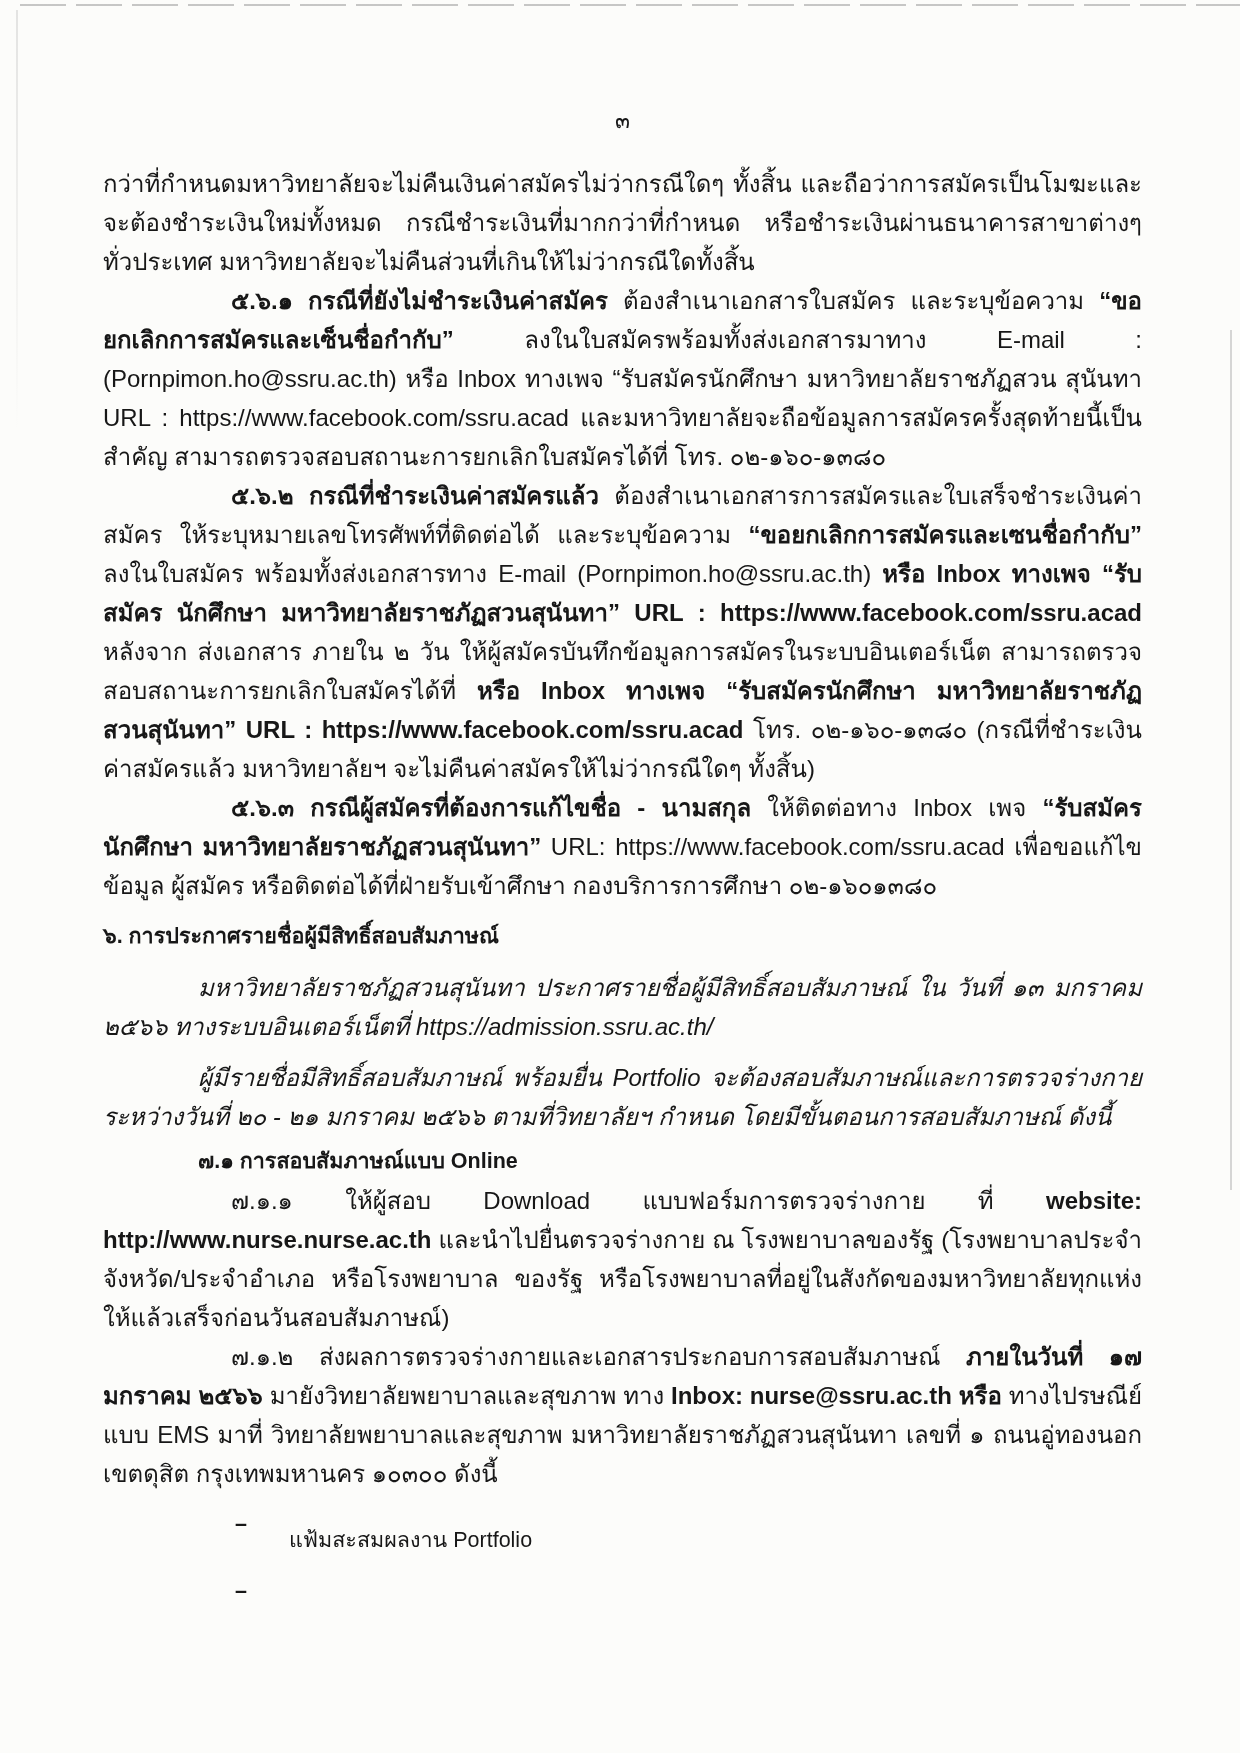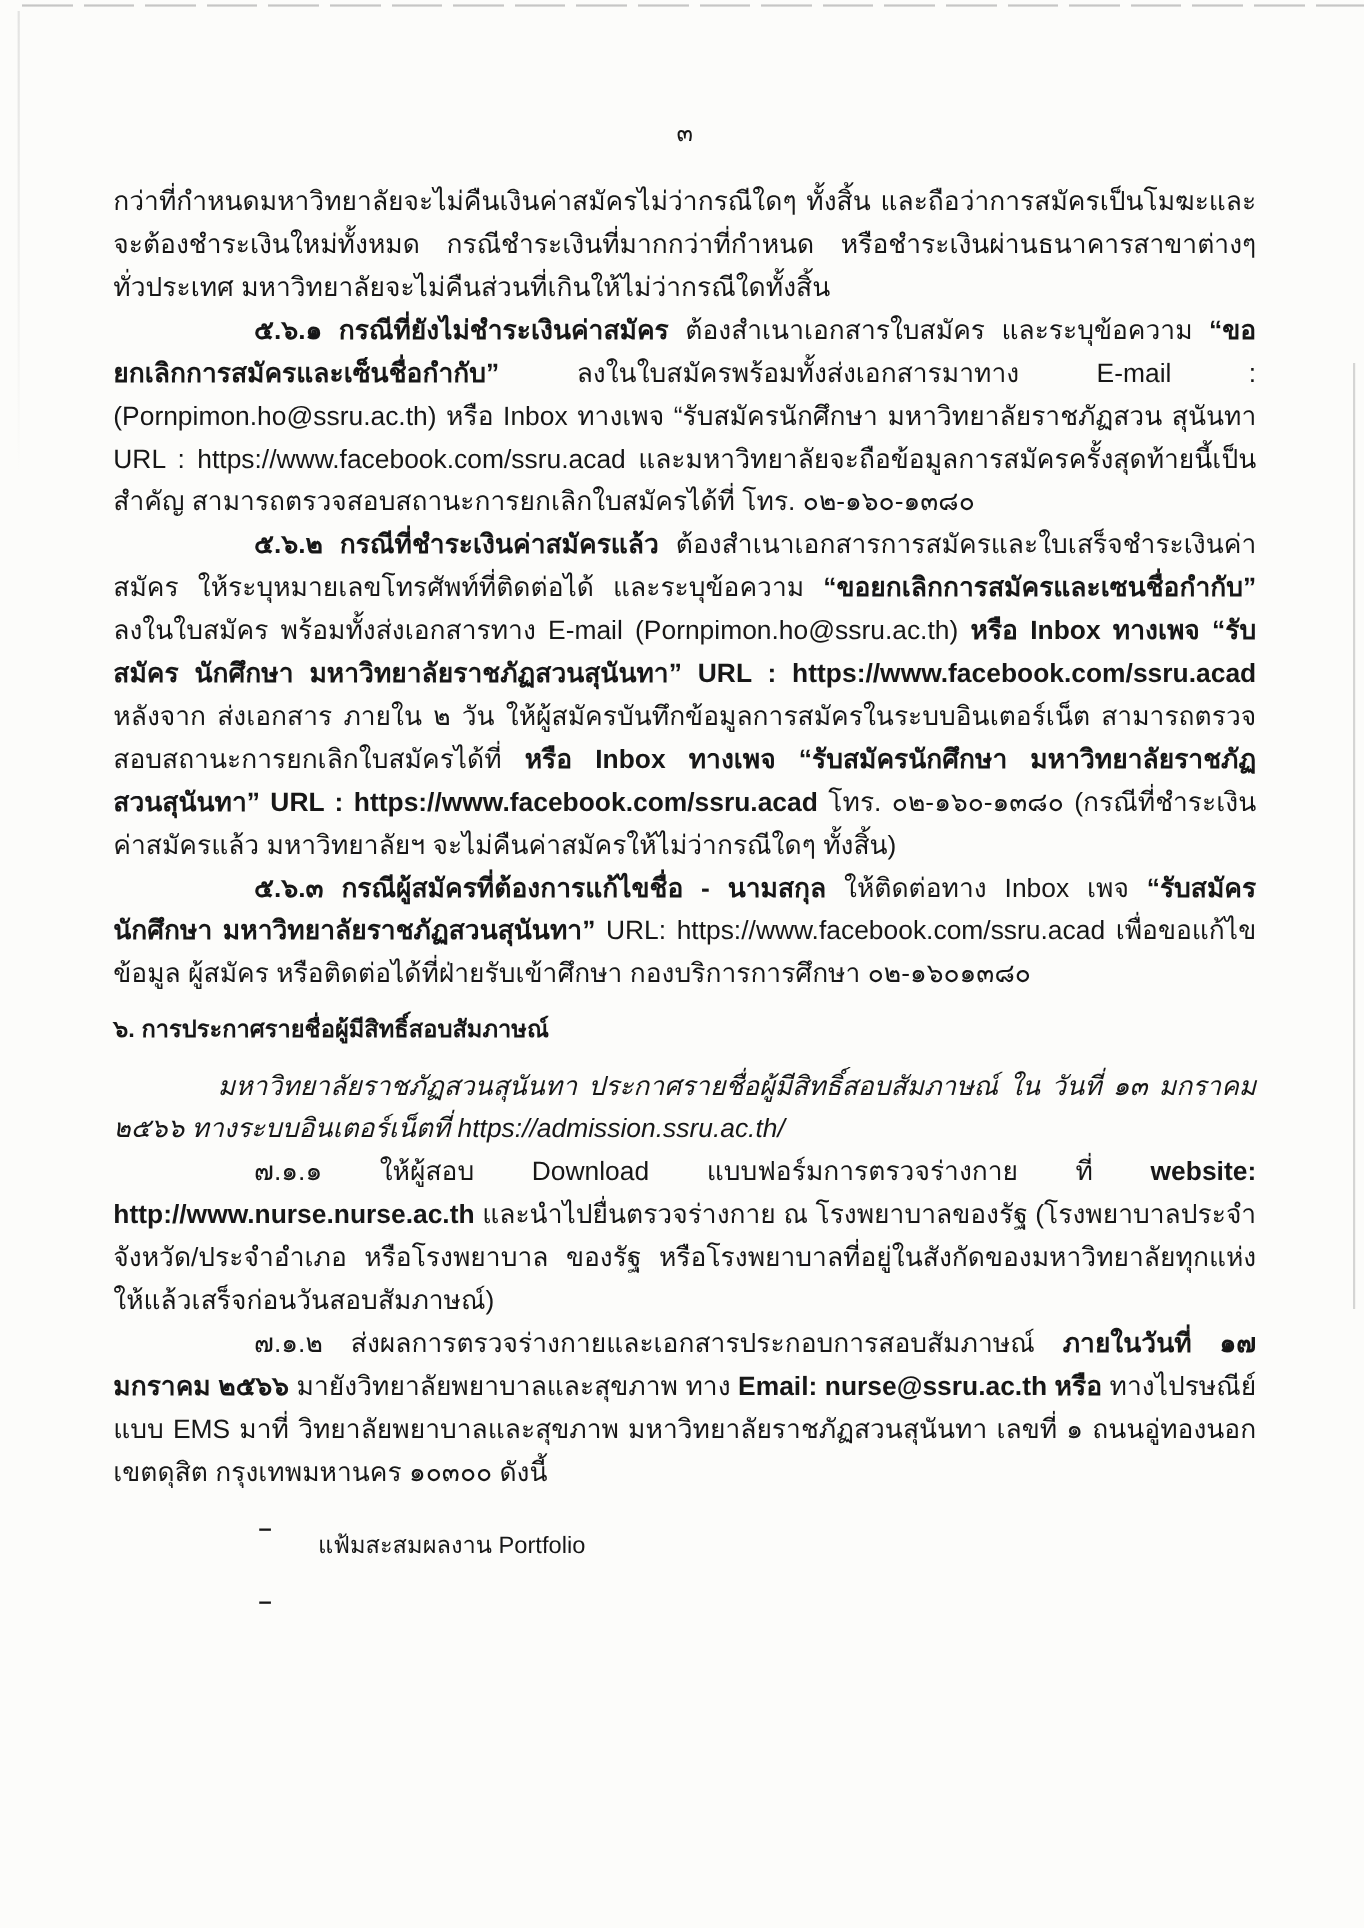--- a/index.html
+++ b/index.html
@@ -85,25 +85,27 @@
 
     <p class="para ind2"><span class="b">๕.๖.๒ กรณีที่ชำระเงินค่าสมัครแล้ว</span><span> ต้องสำเนาเอกสารการสมัครและใบเสร็จชำระเงินค่าสมัคร ให้ระบุหมายเลขโทรศัพท์ที่ติดต่อได้ และระบุข้อความ </span><span class="b">“ขอยกเลิกการสมัครและเซนชื่อกำกับ”</span><span> ลงในใบสมัคร พร้อมทั้งส่งเอกสารทาง E-mail (Pornpimon.ho@ssru.ac.th) </span><span class="b">หรือ Inbox ทางเพจ “รับสมัคร นักศึกษา มหาวิทยาลัยราชภัฏสวนสุนันทา” URL : https://www.facebook.com/ssru.acad</span><span> หลังจาก ส่งเอกสาร ภายใน ๒ วัน ให้ผู้สมัครบันทึกข้อมูลการสมัครในระบบอินเตอร์เน็ต สามารถตรวจสอบสถานะการยกเลิกใบสมัครได้ที่ </span><span class="b">หรือ Inbox ทางเพจ “รับสมัครนักศึกษา มหาวิทยาลัยราชภัฏสวนสุนันทา” URL : https://www.facebook.com/ssru.acad</span><span> โทร. ๐๒-๑๖๐-๑๓๘๐ (กรณีที่ชำระเงินค่าสมัครแล้ว มหาวิทยาลัยฯ จะไม่คืนค่าสมัครให้ไม่ว่ากรณีใดๆ ทั้งสิ้น)</span></p>
 
     <p class="para ind2"><span class="b">๕.๖.๓ กรณีผู้สมัครที่ต้องการแก้ไขชื่อ - นามสกุล</span><span> ให้ติดต่อทาง Inbox เพจ </span><span class="b">“รับสมัคร นักศึกษา มหาวิทยาลัยราชภัฏสวนสุนันทา”</span><span> URL: https://www.facebook.com/ssru.acad เพื่อขอแก้ไข ข้อมูล ผู้สมัคร หรือติดต่อได้ที่ฝ่ายรับเข้าศึกษา กองบริการการศึกษา ๐๒-๑๖๐๑๓๘๐</span></p>
 
     <h2 class="heading">๖. การประกาศรายชื่อผู้มีสิทธิ์สอบสัมภาษณ์</h2>
 
     <p class="para ind1 mt12"><span>มหาวิทยาลัยราชภัฏสวนสุนันทา ประกาศรายชื่อผู้มีสิทธิ์สอบสัมภาษณ์ ใน วันที่ ๑๓ มกราคม ๒๕๖๖ ทางระบบอินเตอร์เน็ตที่ https://admission.ssru.ac.th/</span></p>
 
 
+    <p class="para ind1 mt12"><span>ผู้มีรายชื่อมีสิทธิ์สอบสัมภาษณ์ พร้อมยื่น Portfolio จะต้องสอบสัมภาษณ์และการตรวจร่างกาย ระหว่างวันที่ ๒๐ - ๒๑ มกราคม ๒๕๖๖ ตามที่วิทยาลัยฯ กำหนด โดยมีขั้นตอนการสอบสัมภาษณ์ ดังนี้</span></p>
 
+    <h3 class="heading sub">๗.๑ การสอบสัมภาษณ์แบบ Online</h3>
 
     <p class="para ind2"><span>๗.๑.๑ ให้ผู้สอบ Download แบบฟอร์มการตรวจร่างกาย ที่ </span><span class="b">website: http://www.nurse.nurse.ac.th</span><span> และนำไปยื่นตรวจร่างกาย ณ โรงพยาบาลของรัฐ (โรงพยาบาลประจำจังหวัด/ประจำอำเภอ หรือโรงพยาบาล ของรัฐ หรือโรงพยาบาลที่อยู่ในสังกัดของมหาวิทยาลัยทุกแห่ง ให้แล้วเสร็จก่อนวันสอบสัมภาษณ์)</span></p>
 
-    <p class="para ind2"><span>๗.๑.๒ ส่งผลการตรวจร่างกายและเอกสารประกอบการสอบสัมภาษณ์ </span><span class="b">ภายในวันที่ ๑๗ มกราคม ๒๕๖๖</span><span> มายังวิทยาลัยพยาบาลและสุขภาพ ทาง </span><span class="b">Email: nurse@ssru.ac.th หรือ</span><span> ทางไปรษณีย์ แบบ EMS มาที่ วิทยาลัยพยาบาลและสุขภาพ มหาวิทยาลัยราชภัฏสวนสุนันทา เลขที่ ๑ ถนนอู่ทองนอก เขตดุสิต กรุงเทพมหานคร ๑๐๓๐๐ ดังนี้</span></p>
+    <p class="para ind2"><span>๗.๑.๒ ส่งผลการตรวจร่างกายและเอกสารประกอบการสอบสัมภาษณ์ </span><span class="b">ภายในวันที่ ๑๗ มกราคม ๒๕๖๖</span><span> มายังวิทยาลัยพยาบาลและสุขภาพ ทาง </span><span class="b">Inbox: nurse@ssru.ac.th หรือ</span><span> ทางไปรษณีย์ แบบ EMS มาที่ วิทยาลัยพยาบาลและสุขภาพ มหาวิทยาลัยราชภัฏสวนสุนันทา เลขที่ ๑ ถนนอู่ทองนอก เขตดุสิต กรุงเทพมหานคร ๑๐๓๐๐ ดังนี้</span></p>
 
     <div class="bullet">
       <span class="dash">–</span>
       <span class="bullet-label">แฟ้มสะสมผลงาน Portfolio</span>
     </div>
     <div class="bullet">
       <span class="dash">–</span>
     </div>
 
   </div>

